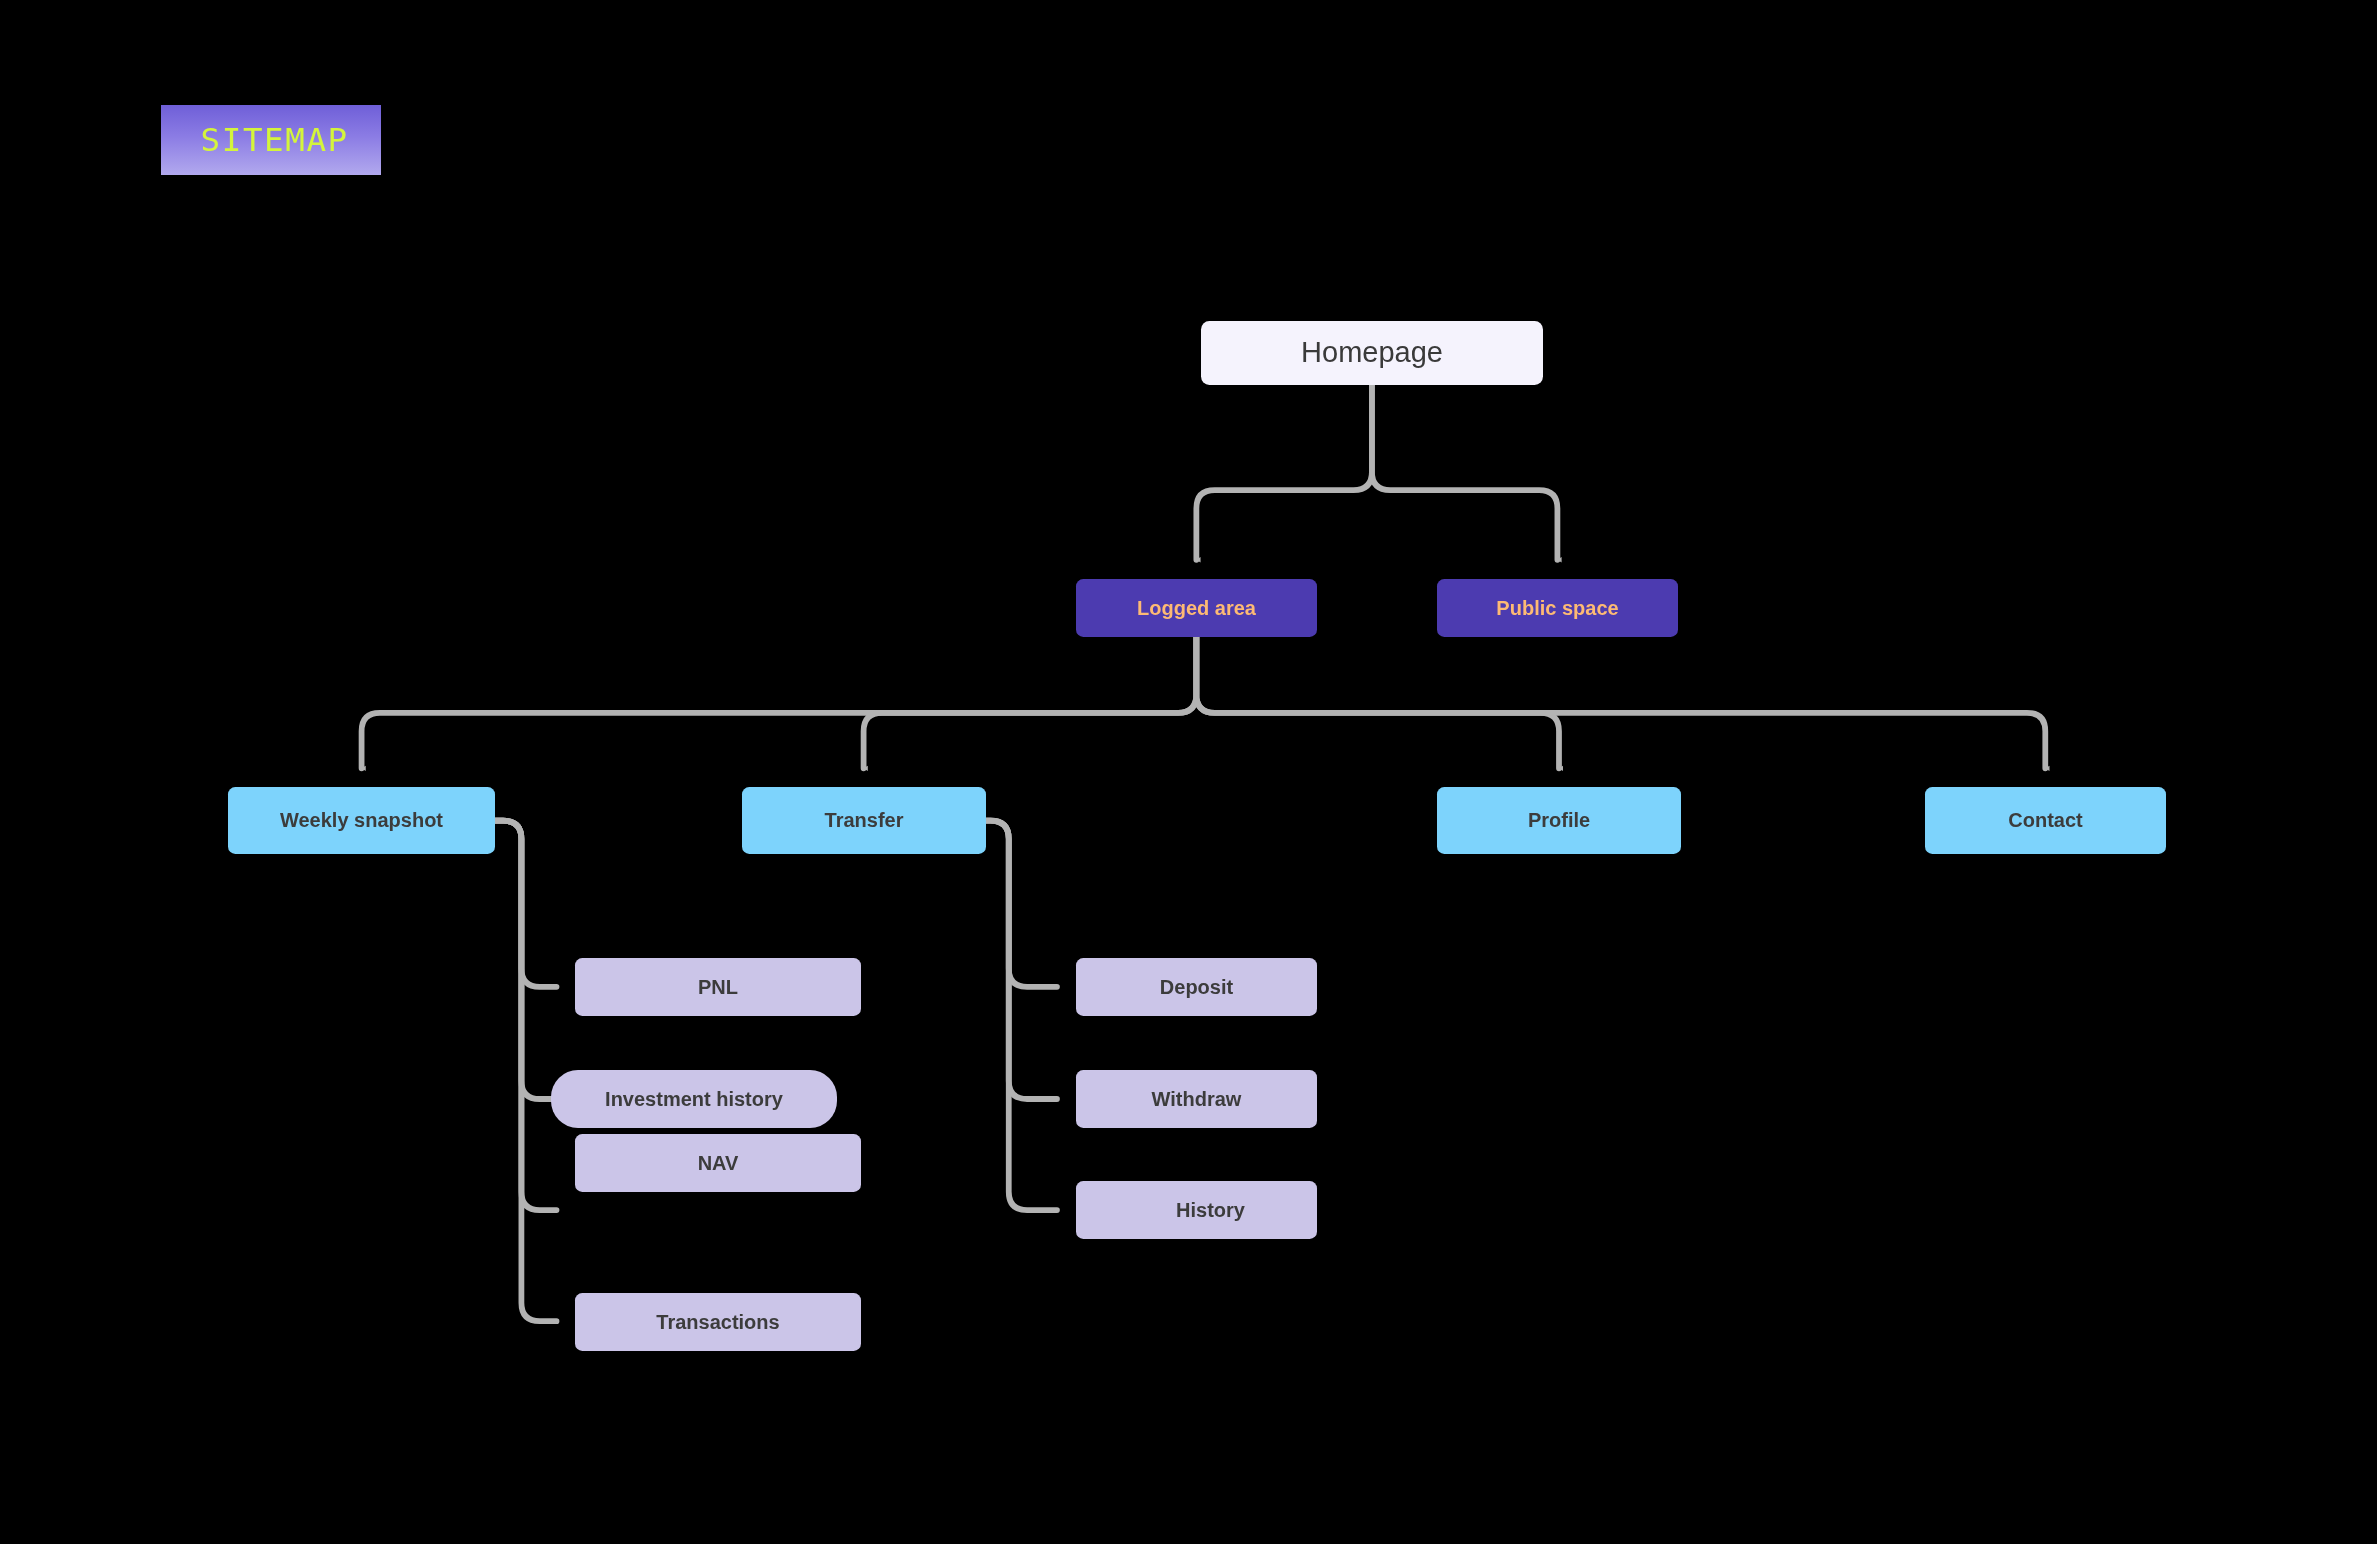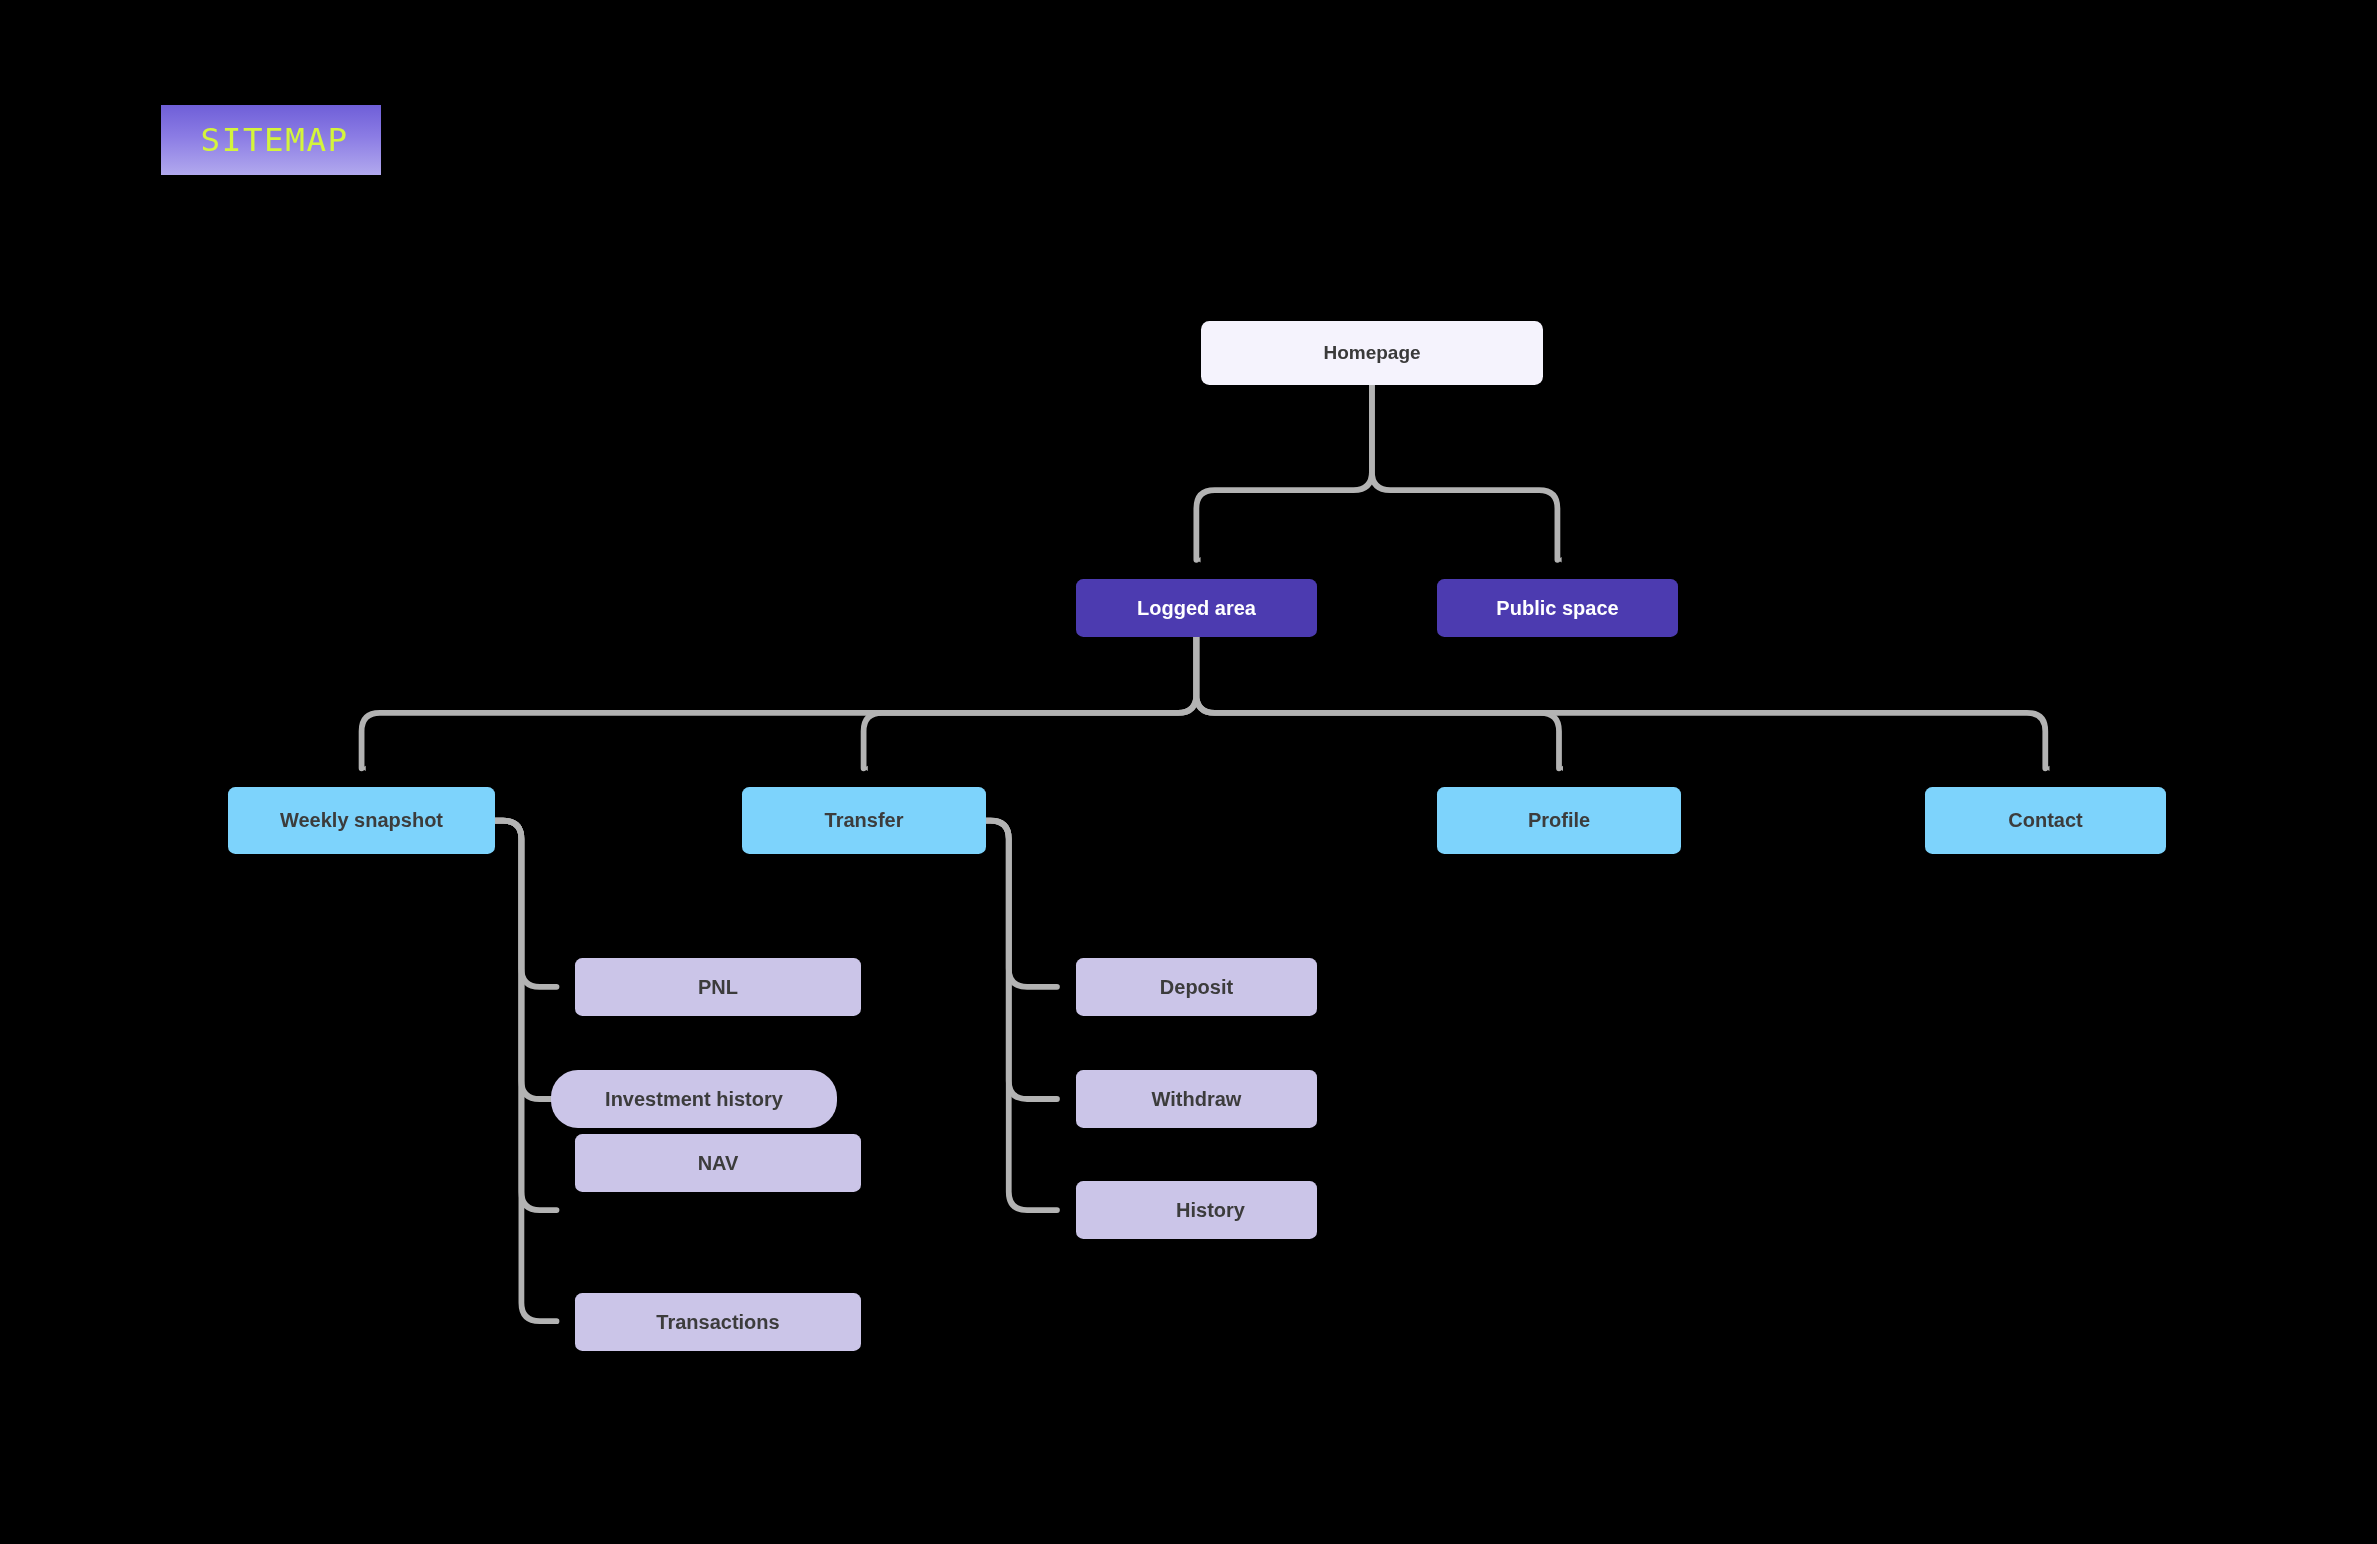--- a/index.html
+++ b/index.html
@@ -64,28 +64,28 @@
     align-items: center;
     justify-content: center;
     border-radius: 7.3px;
     text-align: center;
     line-height: 1.15;
   }
 
   .node-root {
     background: #f5f3fd;
     color: #3a3a3a;
-    font-size: 19px;
-    font-weight: 700;
+    font-size: 29px;
+    font-weight: 400;
     border-radius: 8.4px;
   }
 
   .node-section {
     background: #4c3bb0;
-    color: #ffffff;
+    color: #fdba74;
     font-size: 20px;
     font-weight: 700;
   }
 
   .node-page {
     background: #7dd3fc;
     color: #3c3c3c;
     font-size: 20px;
     font-weight: 700;
   }

